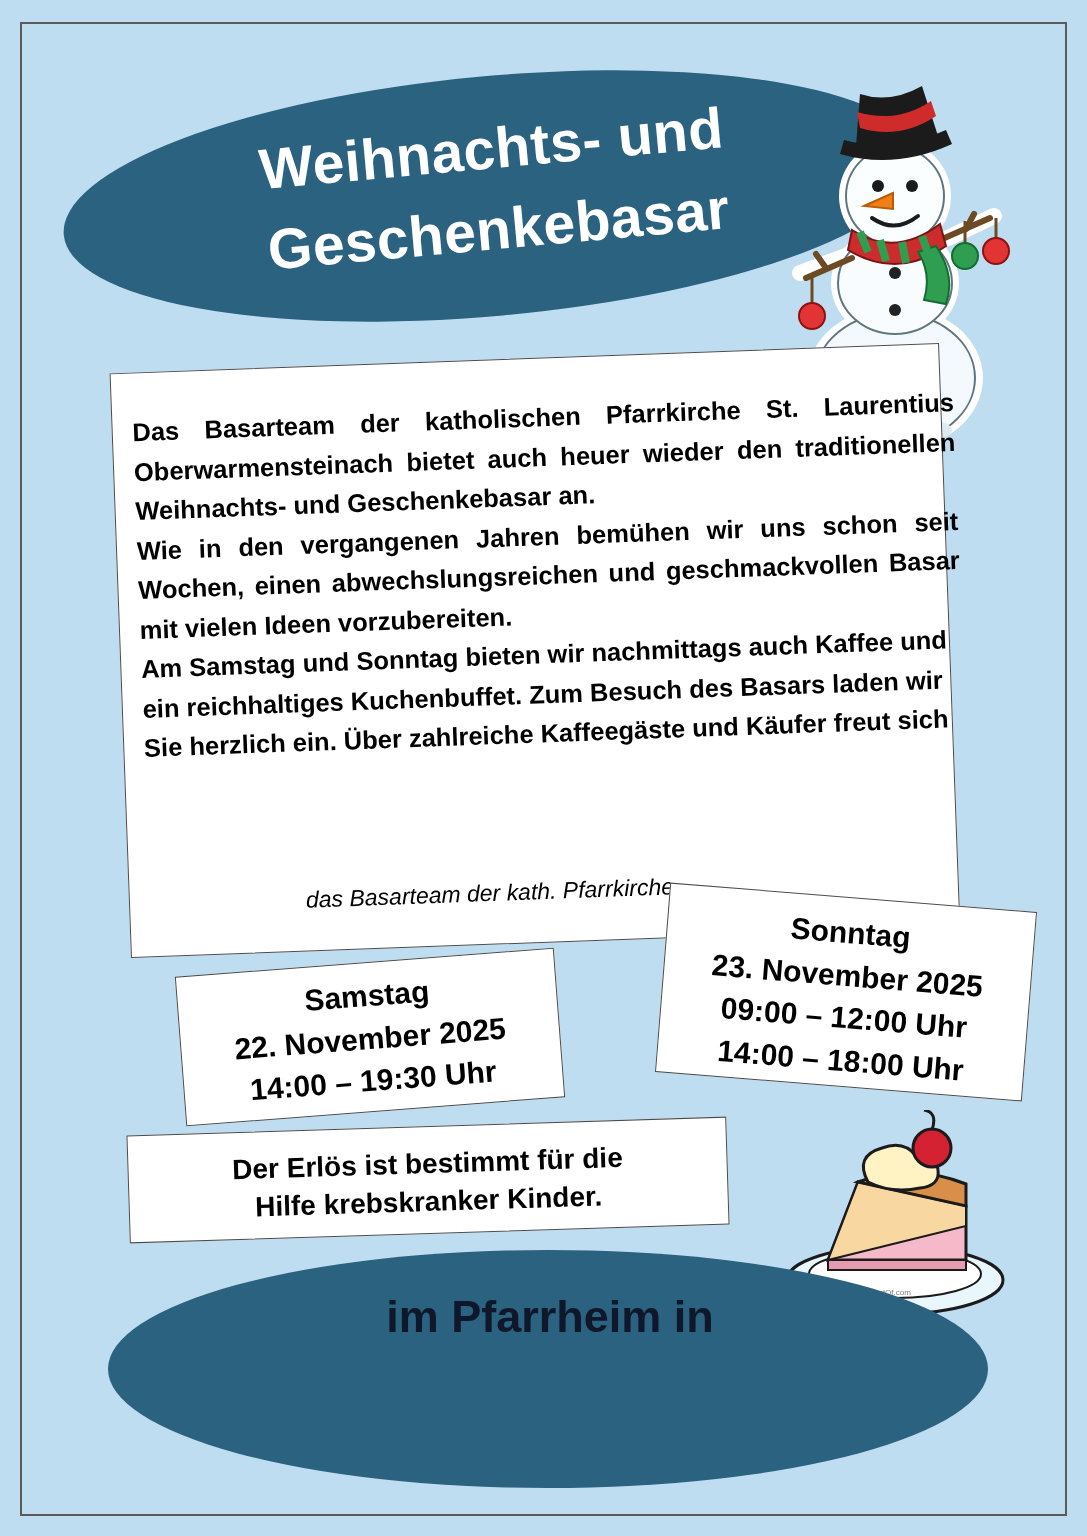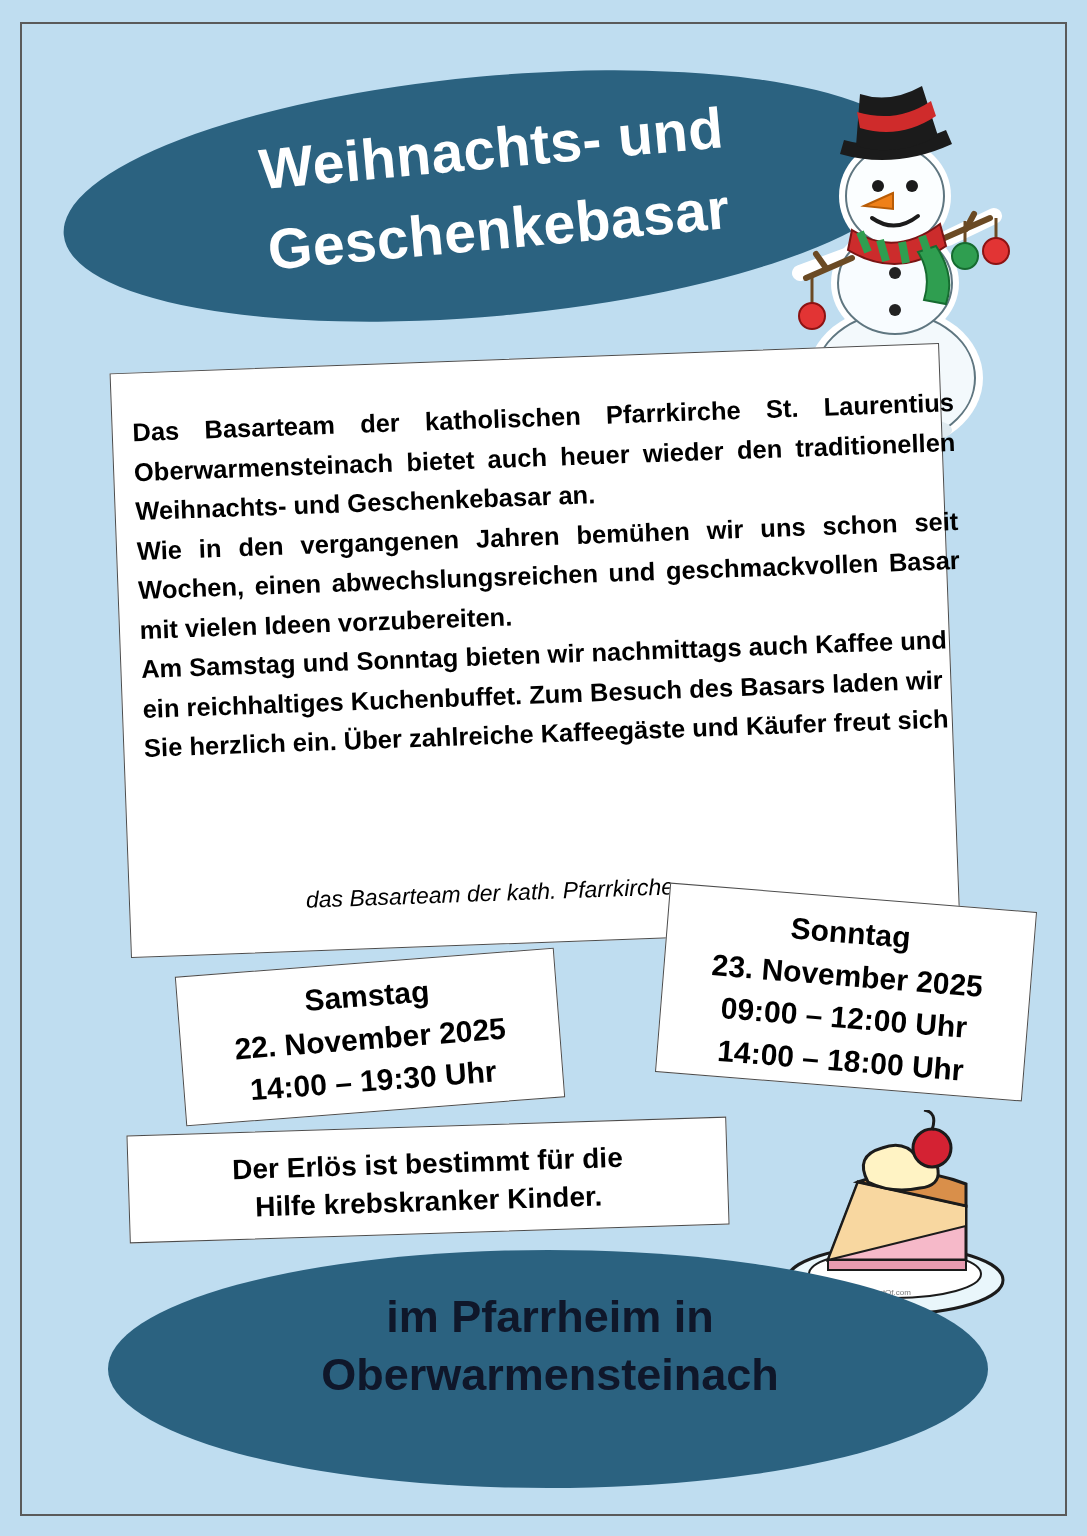--- a/index.html
+++ b/index.html
@@ -288,16 +288,15 @@
     <path d="M88 72 q-14 -26 14 -34 q22 -8 34 8 q20 -6 22 14 q2 16 -18 18 q-28 6 -52 -6 z" fill="#fff3c4" stroke="#1b1b1b" stroke-width="3"></path>
 
     <circle cx="152" cy="38" r="19" fill="#d42233" stroke="#1b1b1b" stroke-width="3"></circle>
     <path d="M152 20 q6 -18 -8 -20" stroke="#1b1b1b" stroke-width="3" fill="none"></path>
   </svg>
   <div class="cake-credit">ClipartOf.com</div>
 
   <div class="bottom-ellipse"></div>
   <div class="bottom-text">
     <div>im Pfarrheim in</div>
-    <div>Oberwarmensteinach</div>
   </div>
 
 </div>
 
 </body></html>

